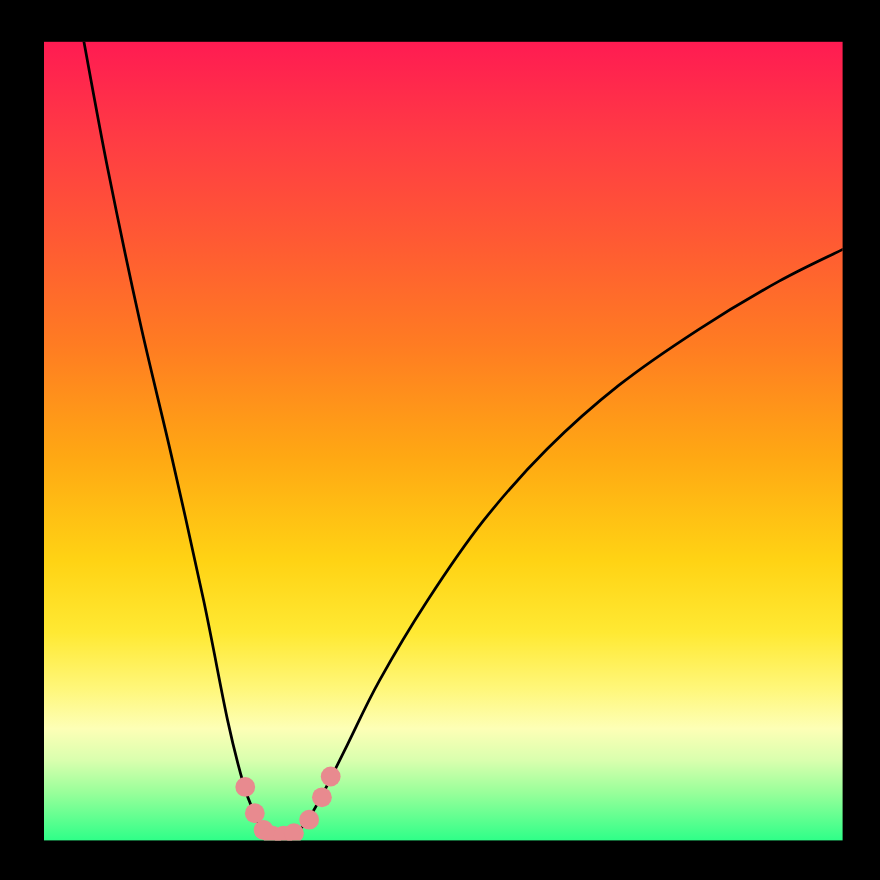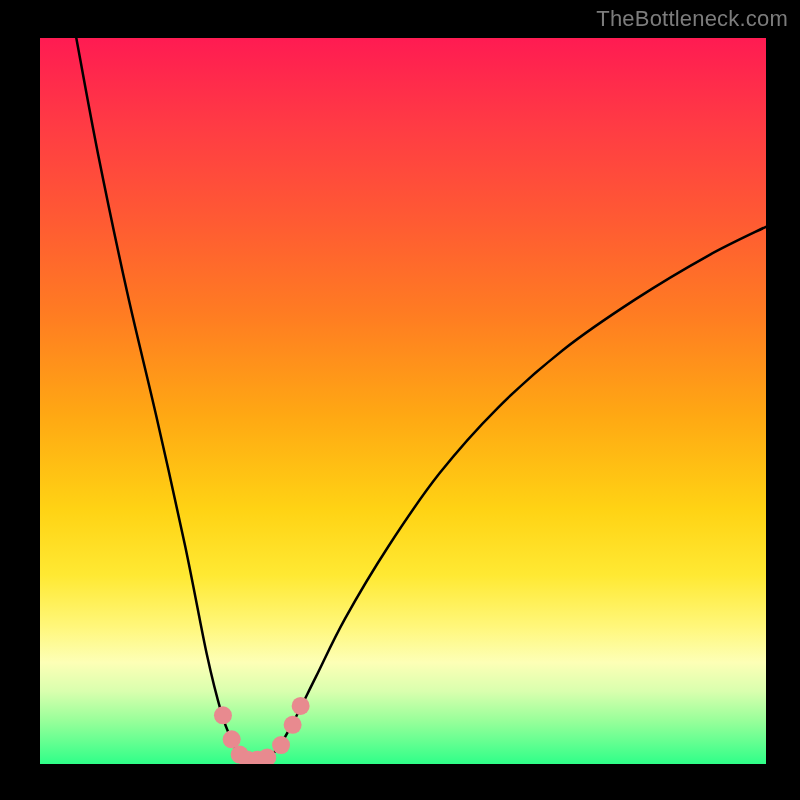--- a/index.html
+++ b/index.html
@@ -64,21 +64,20 @@
     stroke-linecap: round;
   }
   .marker {
     fill: #e88a8f;
   }
 </style>
 </head>
 <body>
 
 <div class="frame">
-  <div class="watermark">TheBottleneck.com</div>
 
   <div class="plot">
     <svg class="curve" viewBox="0 0 726 726" preserveAspectRatio="none">
       <path d="M 36.300000000000004,0 C 39.93000000000001,19.359999999999996 49.61,73.80999999999997 58.08,116.15999999999997 C 66.55,158.50999999999996 77.44,210.53999999999996 87.11999999999999,254.09999999999997 C 96.79999999999998,297.65999999999997 106.47999999999999,335.17 116.16,377.52000000000004 C 125.84,419.87000000000006 136.73000000000002,468.27000000000004 145.20000000000002,508.20000000000005 C 153.67000000000002,548.13 160.93,589.27 166.98000000000002,617.1 C 173.03000000000003,644.9300000000001 177.265,660.66 181.5,675.18 C 185.735,689.6999999999999 189.365,696.96 192.39000000000001,704.22 C 195.41500000000002,711.48 197.23000000000002,715.715 199.65,718.74 C 202.07,721.765 203.88499999999996,721.765 206.90999999999997,722.37 C 209.93499999999997,722.975 214.17,722.975 217.79999999999998,722.37 C 221.42999999999998,721.765 225.06,721.16 228.69,718.74 C 232.32,716.32 235.34500000000003,713.9 239.58,707.85 C 243.815,701.8000000000001 248.05,693.9350000000001 254.1,682.44 C 260.15,670.945 267.40999999999997,655.82 275.88,638.88 C 284.35,621.9399999999999 292.82000000000005,602.5799999999999 304.92,580.8 C 317.02,559.02 332.74999999999994,532.4000000000001 348.47999999999996,508.20000000000005 C 364.21,484.00000000000006 381.15,458.59 399.3,435.59999999999997 C 417.45000000000005,412.60999999999996 436.81,390.83 457.38,370.26 C 477.95,349.69 499.73,330.33000000000004 522.72,312.18000000000006 C 545.71,294.0300000000001 571.1199999999999,277.09000000000003 595.3199999999999,261.36 C 619.52,245.63 646.1400000000001,229.9 667.9200000000001,217.8 C 689.7,205.70000000000002 716.32,193.6 726,188.76" stroke="#000000"></path>
       <g>
           <circle cx="182.952" cy="677.358" r="9" class="marker" fill="#e88a8f"></circle>
           <circle cx="191.66400000000002" cy="701.316" r="9" class="marker" fill="#e88a8f"></circle>
           <circle cx="199.65" cy="716.562" r="9" class="marker" fill="#e88a8f"></circle>
           <circle cx="207.63600000000002" cy="721.644" r="9" class="marker" fill="#e88a8f"></circle>
           <circle cx="217.79999999999998" cy="721.644" r="9" class="marker" fill="#e88a8f"></circle>

